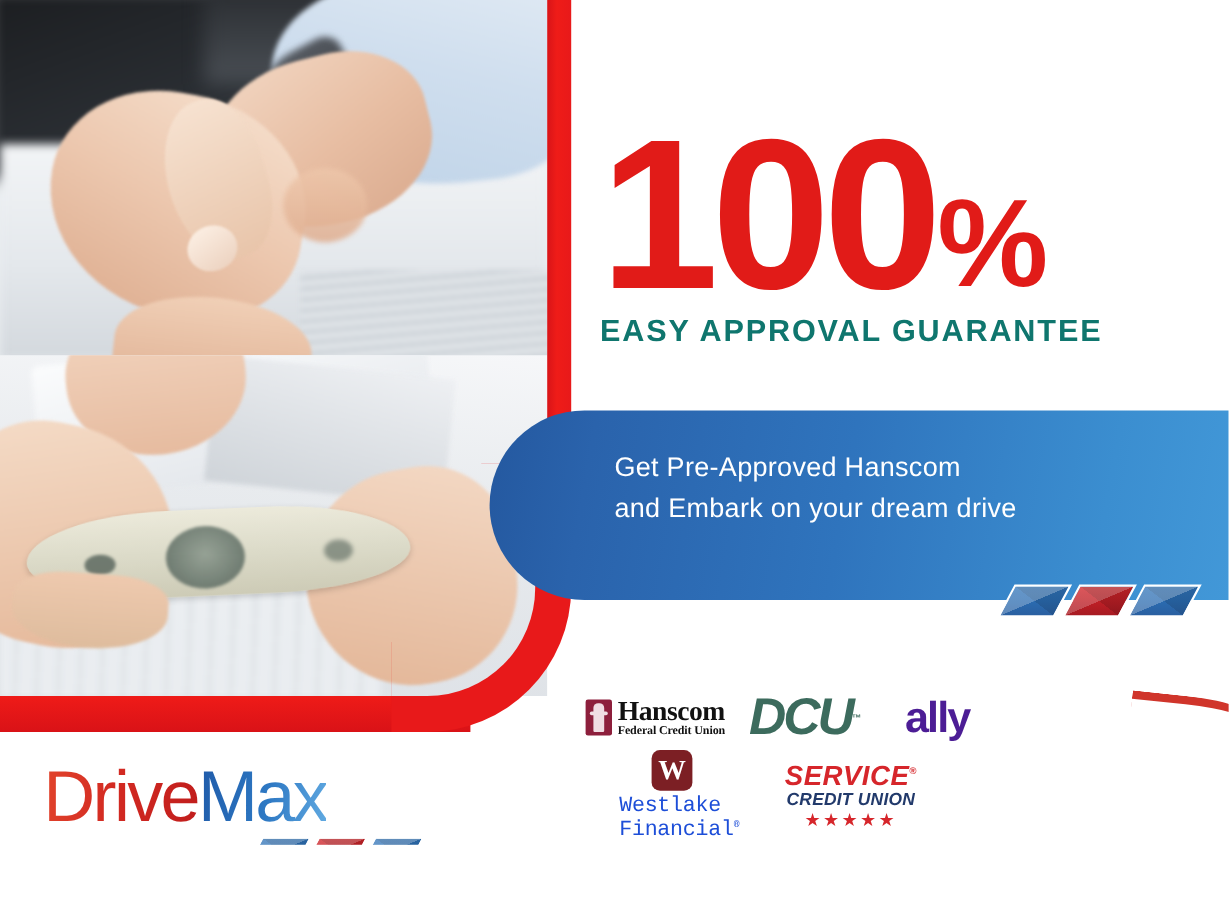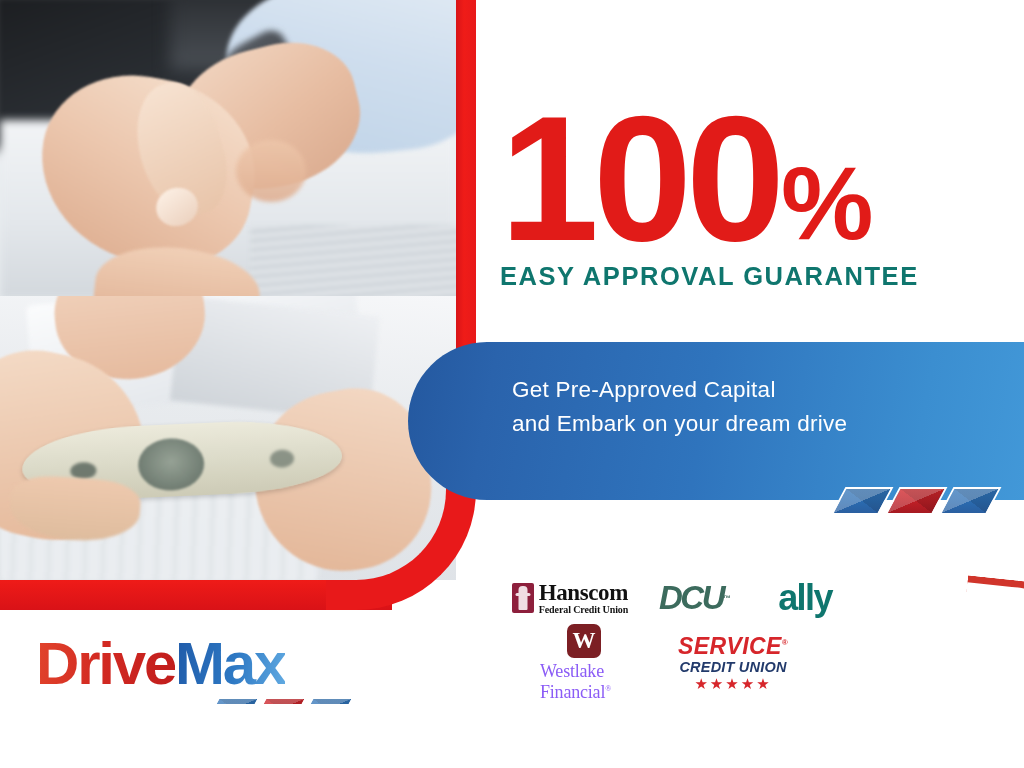--- a/index.html
+++ b/index.html
@@ -131,29 +131,29 @@
       linear-gradient(to bottom right, rgba(255,255,255,.22) 0 49.6%, transparent 50%),
       linear-gradient(to bottom left,  rgba(0,0,0,.14) 0 49.6%, transparent 50%); }
 
   .chev-banner{ left:838px; top:487px; gap:6px; z-index:9; }
   .chev-banner .chev{ width:48px; height:28px; }
   .chev-logo{ left:212px; top:697px; gap:5px; z-index:9; }
   .chev-logo .chev{ width:42px; height:24px; }
 
   
   .logo{ position:absolute; left:36px; top:634px; z-index:9; }
-  .logo-txt{ font-size:60px; font-weight:700; letter-spacing:-2.2px; line-height:1;
+  .logo-txt{ font-size:60px; font-weight:400; letter-spacing:-2.2px; line-height:1;
      font-family:"Liberation Sans", sans-serif; }
   .logo-drive{ background:linear-gradient(100deg,#e2452c 0%, #d32a22 45%, #c01d1c 100%);
      -webkit-background-clip:text; background-clip:text; color:transparent; }
   .logo-max{ background:linear-gradient(100deg,#1f5aa8 0%, #2e79c4 55%, #62abe2 100%);
      -webkit-background-clip:text; background-clip:text; color:transparent;margin-top:46px; }
 
   
-  .lenders{ position:absolute; left:500px; top:570px; width:512px; z-index:8; }
+  .lenders{ position:absolute; left:476px; top:570px; width:512px; z-index:8; }
   .lender-row{ display:flex; align-items:center; }
   .row1{ height:56px; }
   .row2{ height:62px; margin-top:6px; }
   .lender{ display:flex; align-items:center; justify-content:center; }
 
   
   .l-hanscom{ width:140px; }
   .hanscom-mark{ width:22px; height:30px; background:#8d1f3c; border-radius:2px;
      margin-right:5px; position:relative; flex:0 0 auto; }
   .hanscom-fig{ position:absolute; left:50%; top:3px; transform:translateX(-50%);
@@ -161,27 +161,27 @@
   .hanscom-fig::after{ content:""; position:absolute; left:-3px; top:7px; width:15px; height:3px;
      background:#f0dde3; border-radius:2px;}
   .hanscom-txt{ line-height:1; }
   .hanscom-name{ font-family:"Liberation Serif", serif; font-size:23px; font-weight:700;
      color:#111; letter-spacing:-.4px; }
   .hanscom-sub{ font-family:"Liberation Serif", serif; font-size:10px; font-weight:700;
      color:#111; letter-spacing:-.1px; margin-top:1px;}
 
   
   .l-dcu{ width:110px; }
-  .dcu-txt{ font-size:33px; font-weight:700; font-style:italic; color:#3c6b5d;
+  .dcu-txt{ font-size:43px; font-weight:700; font-style:italic; color:#3c6b5d;
      letter-spacing:-2.5px; font-family:"Liberation Sans", sans-serif; position:relative;}
   .dcu-tm{ font-size:8px; vertical-align:super; font-style:normal; letter-spacing:0;}
 
   
   .l-ally{ width:110px; }
-  .ally-txt{ font-size:36px; font-weight:700; color:#0f766e; letter-spacing:-1.6px;
+  .ally-txt{ font-size:36px; font-weight:700; color:#4c1d95; letter-spacing:-1.6px;
      font-family:"Liberation Sans", sans-serif;}
 
   
   .l-capone{ width:152px; position:relative; }
   .capone-wrap{ position:relative; padding-top:8px;}
   .capone-swoosh{ position:absolute; left:30px; top:-13px; width:112px; height:32px;
      border-top:7px solid #d0352b; border-right:7px solid #d0352b;
      border-radius:0 60% 0 0; transform:rotate(6deg); }
   .capone-swoosh::after{ content:""; position:absolute; right:-10px; top:16px;
      border-left:16px solid #d0352b; border-top:8px solid transparent;
@@ -203,22 +203,22 @@
   .ac-txt .sm{ font-size:19px; }
   .ac-reg{ font-size:8px; vertical-align:super;}
   .ac-rule{ height:2.5px; background:#2d5fa8; margin-top:3px; }
 
   
   .l-westlake{ width:168px; flex-direction:column; }
   .wl-badge{ width:34px; height:34px; background:#7c1f24; border-radius:7px;
      display:flex; align-items:center; justify-content:center; }
   .wl-w{ font-family:"Liberation Serif", serif; font-size:23px; font-weight:700; color:#fff;
      line-height:1;}
-  .wl-txt{ font-size:18px; color:#8b5cf6; margin-top:3px; letter-spacing:-.2px;
-     font-family:Liberation Serif, serif;margin-left:40px;}
+  .wl-txt{ font-size:18px; color:#1d4ed8; margin-top:3px; letter-spacing:-.2px;
+     font-family:Liberation Mono, monospace;margin-left:40px;}
   .wl-reg{ font-size:8px; vertical-align:super;}
 
   
   .l-scu{ width:130px; flex-direction:column; align-items:center;}
   .scu-1{ font-size:23px; font-weight:700; font-style:italic; color:#d6262b;
      letter-spacing:.4px; line-height:1; font-family:"Liberation Sans", sans-serif;}
   .scu-reg{ font-size:8px; vertical-align:super;}
   .scu-2{ font-size:14.5px; font-weight:700; font-style:italic; color:#223a6b;
      letter-spacing:.2px; line-height:1; margin-top:2px;
      font-family:"Liberation Sans", sans-serif;}
@@ -270,21 +270,21 @@
   <div class="headline">
     <div class="hl-100">
       <span class="hl-num">100</span>
       <span class="hl-pct">%</span>
     </div>
     <div class="hl-sub">EASY APPROVAL GUARANTEE</div>
   </div>
 
   <div class="banner">
     <div class="banner-txt">
-      <div>Get Pre-Approved Capital</div>
+      <div>Get Pre-Approved Hanscom</div>
       <div>and Embark on your dream drive</div>
     </div>
   </div>
 
   <div class="chev-group chev-banner">
     <div class="chev blue">
         <span class="fa"></span>
       </div>
     <div class="chev red">
         <span class="fa"></span>

